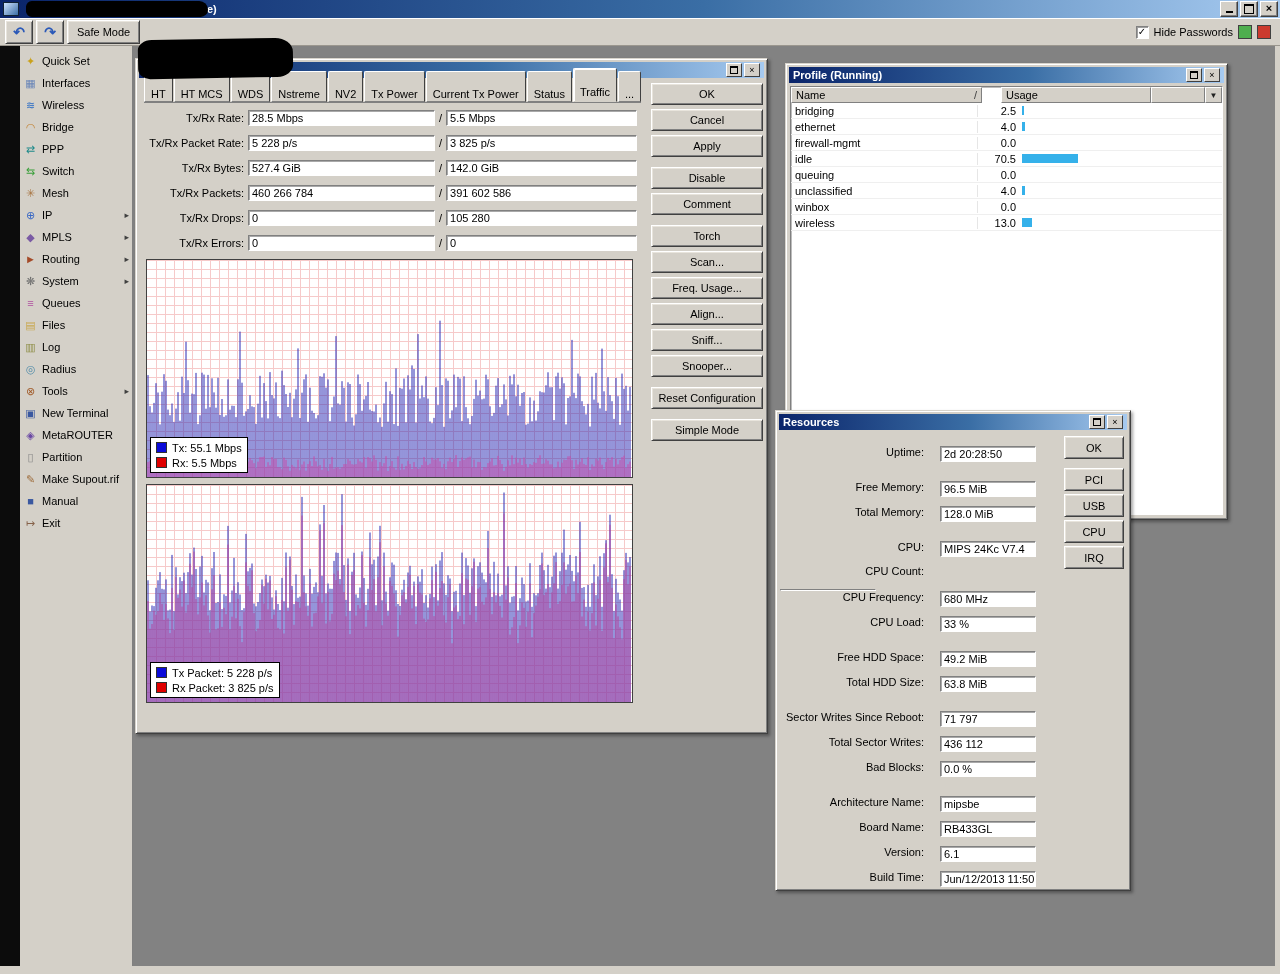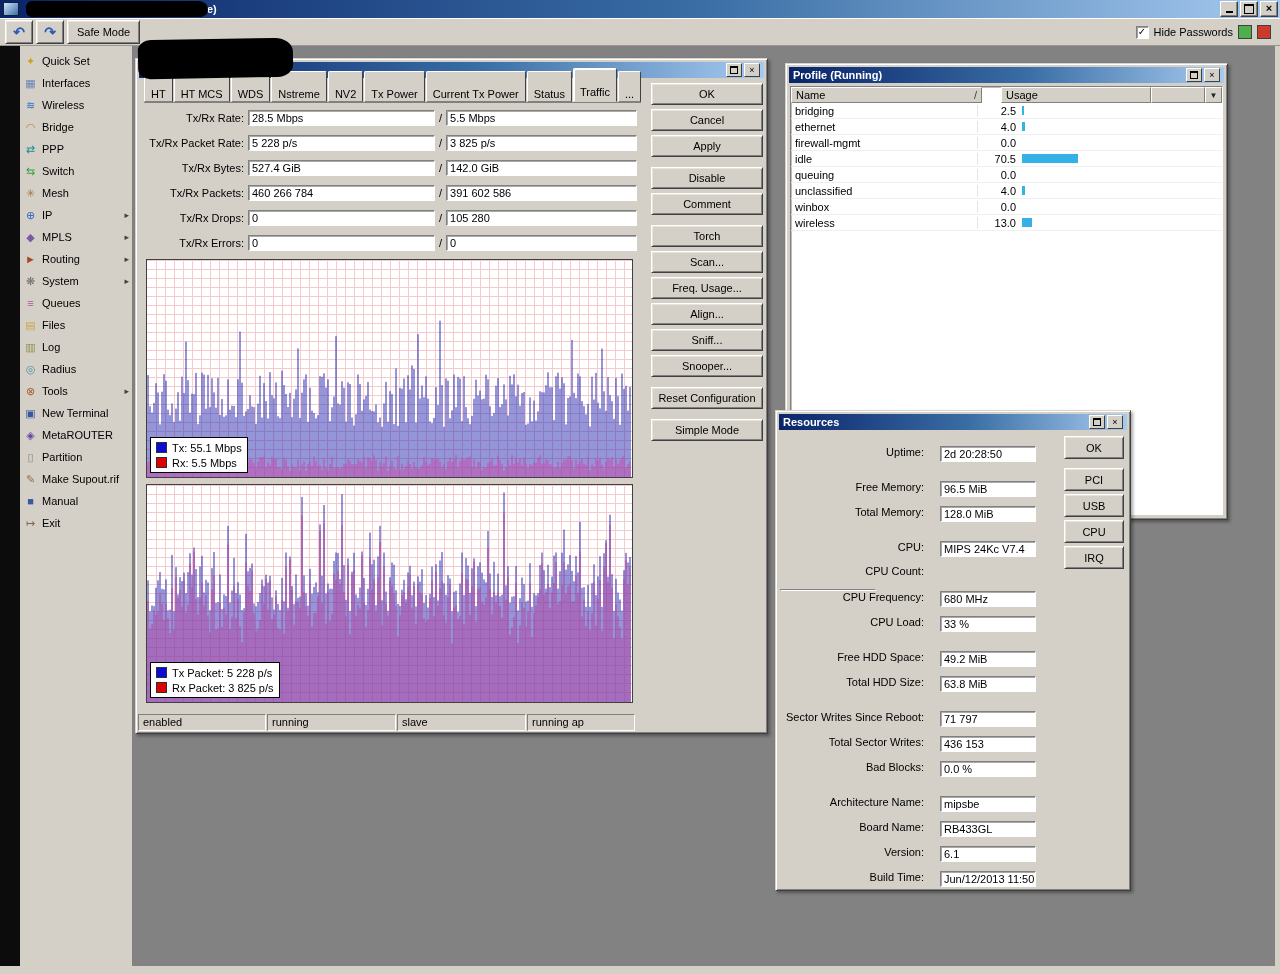--- a/index.html
+++ b/index.html
@@ -1465,26 +1465,20 @@
             <div class="legend-sq" style="background: rgb(11, 11, 216);"></div>
             <div class="legend-label">Tx Packet: 5 228 p/s</div>
           </div>
           <div class="legend-row">
             <div class="legend-sq" style="background: rgb(224, 0, 0);"></div>
             <div class="legend-label">Rx Packet: 3 825 p/s</div>
           </div>
         </div>
     </div>
 
-    <div class="statusbar" id="status-segments">
-        <div class="status-seg" style="width: 128px;">enabled</div>
-        <div class="status-seg" style="width: 129px;">running</div>
-        <div class="status-seg" style="width: 129px;">slave</div>
-        <div class="status-seg" style="width: 108px;">running ap</div>
-      </div>
     <div id="side-buttons">
         <div class="btn side-btn" style="top: 24px;">OK</div>
         <div class="btn side-btn" style="top: 50px;">Cancel</div>
         <div class="btn side-btn" style="top: 76px;">Apply</div>
         <div class="btn side-btn" style="top: 108px;">Disable</div>
         <div class="btn side-btn" style="top: 134px;">Comment</div>
         <div class="btn side-btn" style="top: 166px;">Torch</div>
         <div class="btn side-btn" style="top: 192px;">Scan...</div>
         <div class="btn side-btn" style="top: 218px;">Freq. Usage...</div>
         <div class="btn side-btn" style="top: 244px;">Align...</div>
@@ -1611,21 +1605,21 @@
         <div class="res-row" style="top: 265px;">
           <div class="res-label">Total HDD Size:</div>
           <div class="field res-field">63.8 MiB</div>
         </div>
         <div class="res-row" style="top: 300px;">
           <div class="res-label">Sector Writes Since Reboot:</div>
           <div class="field res-field">71 797</div>
         </div>
         <div class="res-row" style="top: 325px;">
           <div class="res-label">Total Sector Writes:</div>
-          <div class="field res-field">436 153</div>
+          <div class="field res-field">436 112</div>
         </div>
         <div class="res-row" style="top: 350px;">
           <div class="res-label">Bad Blocks:</div>
           <div class="field res-field">0.0 %</div>
         </div>
         <div class="res-row" style="top: 385px;">
           <div class="res-label">Architecture Name:</div>
           <div class="field res-field">mipsbe</div>
         </div>
         <div class="res-row" style="top: 410px;">

